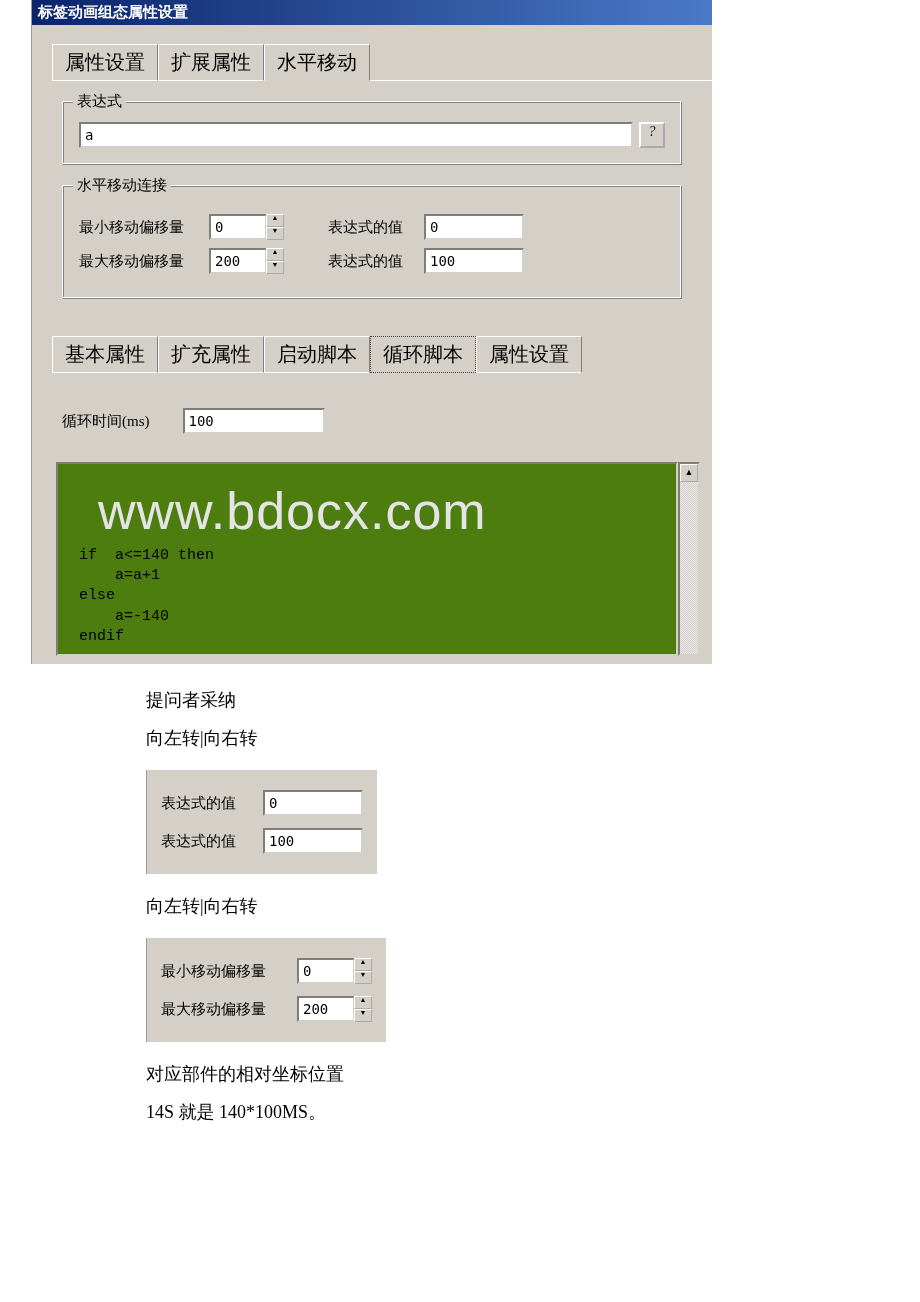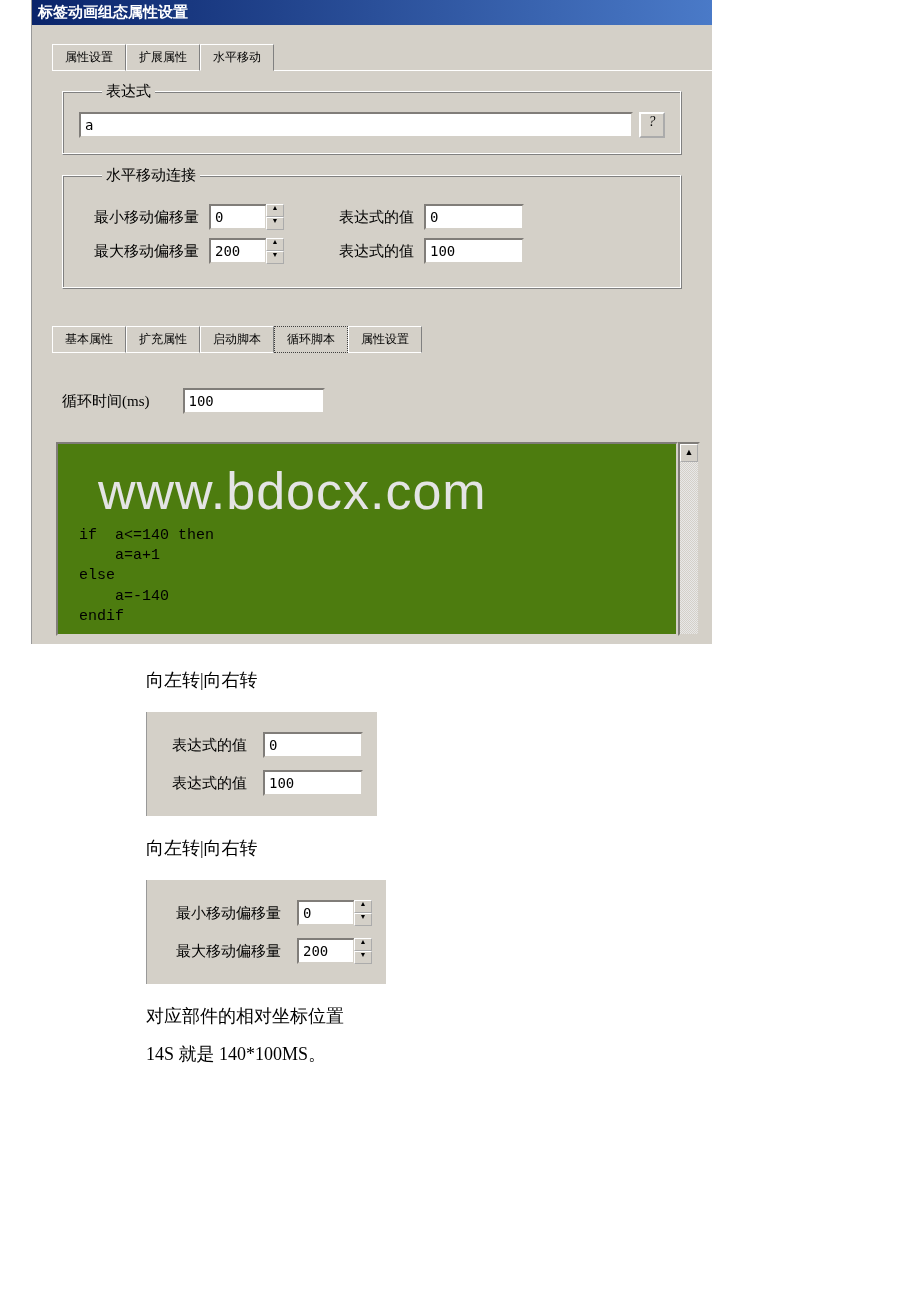--- a/index.html
+++ b/index.html
@@ -33,21 +33,21 @@
       display: flex;
       margin: 18px 0 0 20px;
       border-bottom: 1px solid #fff;
     }
     .tab {
       background: #d4d0c8;
       border: 1px solid #fff;
       border-right: 1px solid #808080;
       border-bottom: none;
       padding: 4px 12px;
-      font-size: 12px;
+      font-size: 20px;
       margin-right: 0;
       position: relative;
       top: 1px;
       cursor: pointer;
     }
     .tab.inactive {
       border-top: 1px solid #fff;
       border-left: 1px solid #fff;
       border-right: 1px solid #808080;
       border-bottom: 1px solid #fff;
@@ -71,21 +71,20 @@
       padding: 20px 16px 16px 16px;
       position: relative;
     }
     .legend {
       position: absolute;
       top: -10px;
       left: 10px;
       background: #d4d0c8;
       padding: 0 4px;
       font-size: 15px;
-      margin-left: 29px;
     }
     .text-input {
       background: #fff;
       border: 2px inset #d4d0c8;
       font-family: Consolas, monospace;
       font-size: 14px;
       padding: 2px 4px;
       height: 18px;
     }
     .expression-row {
@@ -105,21 +104,20 @@
       cursor: pointer;
     }
     .grid-row {
       display: flex;
       align-items: center;
       gap: 10px;
       margin: 8px 0;
     }
     .lbl {
       font-size: 15px;
-      text-align: right;
     }
     .spin-wrap {
       display: flex;
       align-items: center;
     }
     .spin-input {
       width: 46px;
     }
     .spin-btns {
       display: flex;
@@ -302,20 +300,21 @@
       </div>
       <div class="scroll-v">
         <div class="scroll-arrow">▲</div>
         <div class="scroll-track"></div>
       </div>
     </div>
     <div style="height:8px"></div>
   </div>
 
   <div class="body-text">
+    <p>提问者采纳</p>
     <p>向左转|向右转</p>
 
     <div class="mini-panel">
       <div class="mini-row">
         <span class="lbl" style="width:86px">表达式的值</span>
         <input class="text-input val-input" value="0" style="">
       </div>
       <div class="mini-row">
         <span class="lbl" style="width:86px">表达式的值</span>
         <input class="text-input val-input" value="100" style="">

